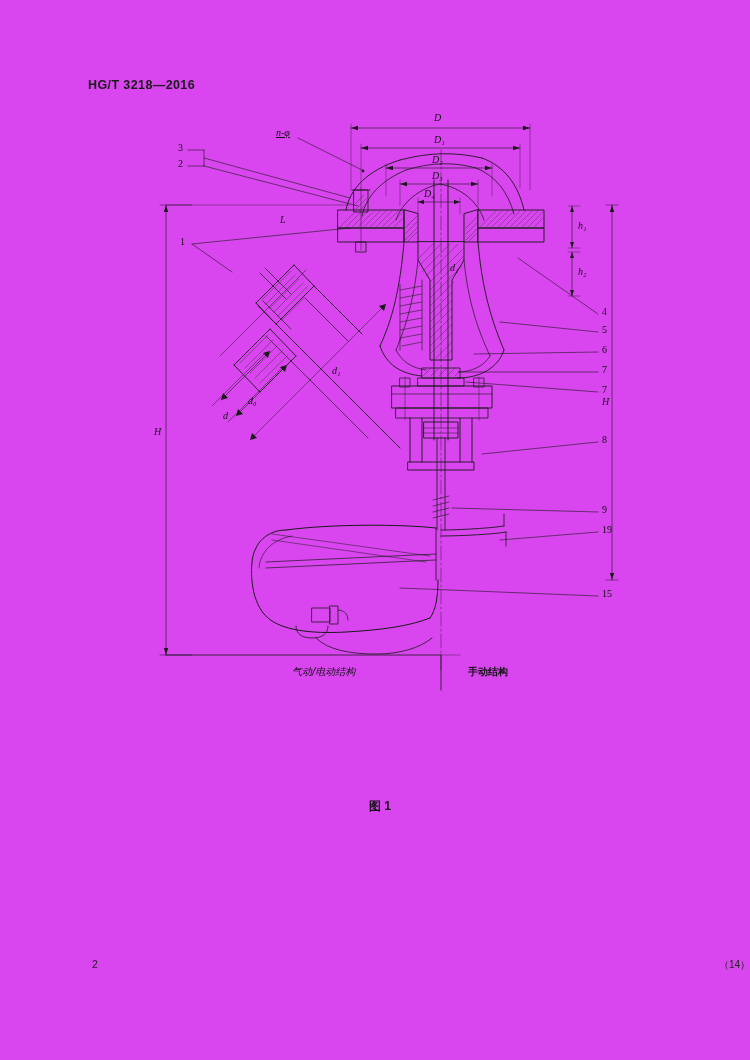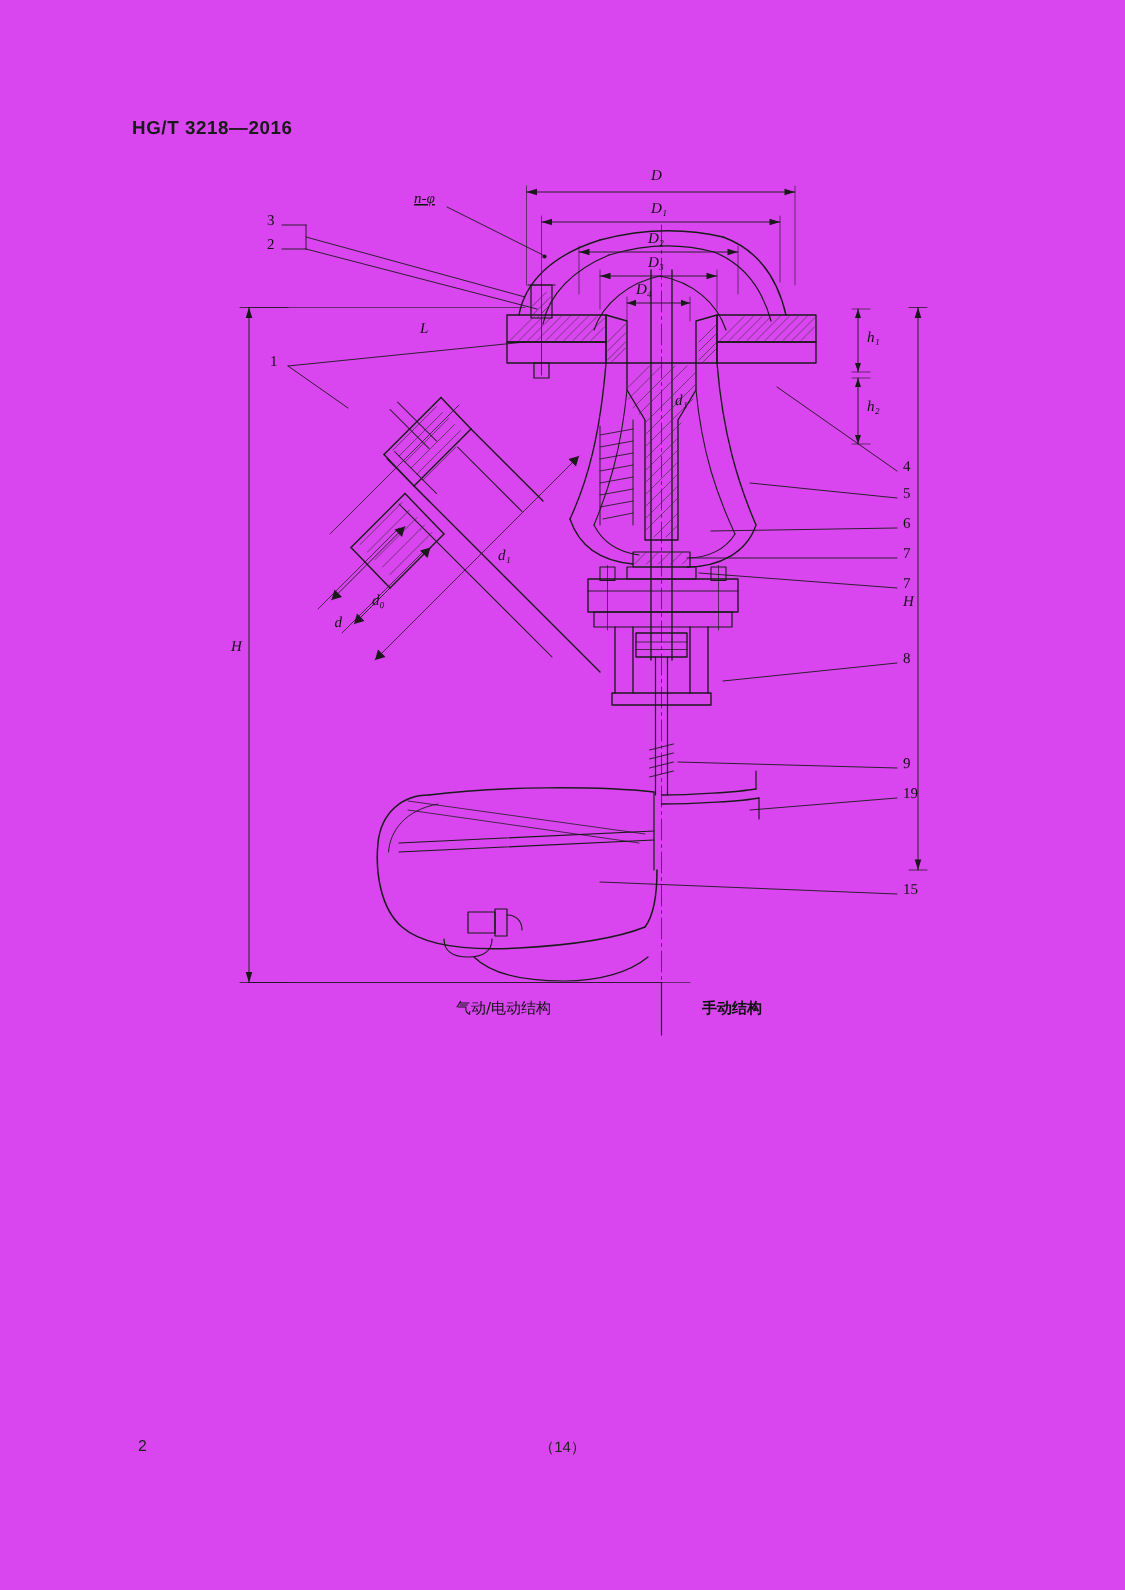--- a/index.html
+++ b/index.html
@@ -27,21 +27,21 @@
   .page-number{
     position:absolute;
     left:92px;top:958px;
     font-family:"Liberation Sans", sans-serif;
     font-size:10.5px;
     color:#222;
   }
   .page-footer-center{
     position:absolute;
     left:0;right:0;top:958px;
-    text-align:center;
+    text-align:right;
     font-family:"Liberation Sans", sans-serif;
     font-size:10px;
     color:#222;
   }
   .figure-area{
     position:absolute;
     left:100px;top:110px;
     width:560px;height:620px;
   }
   .fig-caption{
@@ -430,21 +430,22 @@
     <div class="lbl" style="left:502px;top:196px;">4</div>
     <div class="lbl" style="left:502px;top:214px;">5</div>
     <div class="lbl" style="left:502px;top:234px;">6</div>
     <div class="lbl" style="left:502px;top:254px;">7</div>
     <div class="lbl" style="left:502px;top:274px;">7</div>
     <div class="lbl" style="left:502px;top:324px;">8</div>
     <div class="lbl" style="left:502px;top:394px;">9</div>
     <div class="lbl" style="left:502px;top:414px;">19</div>
     <div class="lbl" style="left:502px;top:478px;">15</div>
 
-    <div class="lbl-cn" style="left:204px;top:555px;">气动/电动结构</div>
+    <div class="lbl-cn" style="left:192px;top:555px;font-style:italic;">气动/电动结构</div>
     <div class="lbl-cn" style="left:368px;top:555px;font-weight:bold;">手动结构</div>
 
+    <div class="fig-caption">图 1</div>
   </div>
 
   <div class="page-number">2</div>
   <div class="page-footer-center">（14）</div>
 
 </div>
 
 </body></html>

